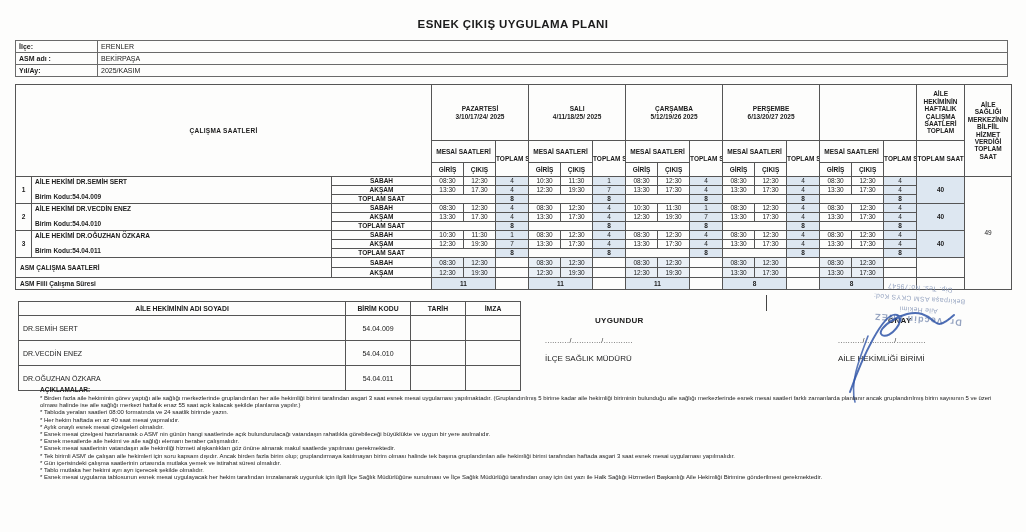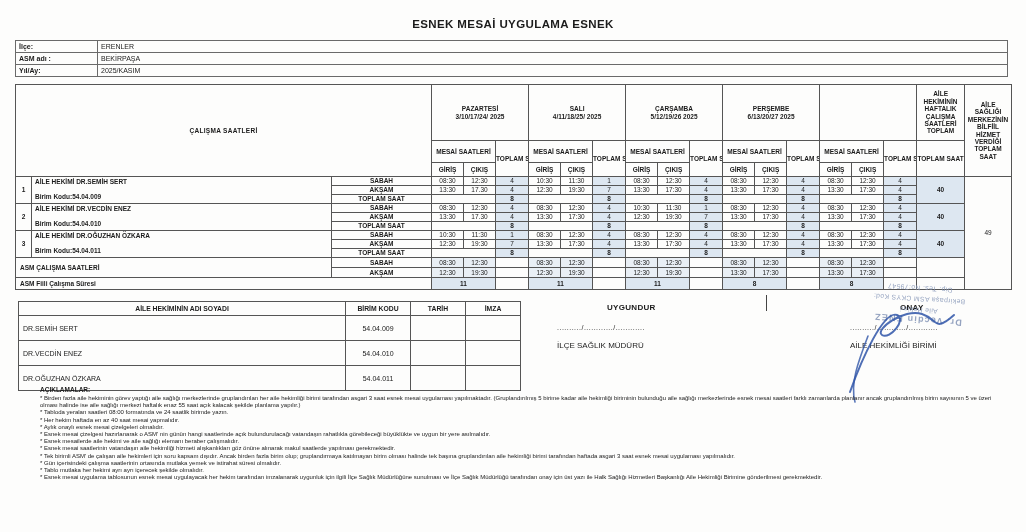--- a/index.html
+++ b/index.html
@@ -33,42 +33,42 @@
   .wk  { font-size:7px; }
   .big { font-size:7.5px; }
   .asmlabel { text-align:left !important; padding-left:4px !important; font-size:6.8px; }
   
   .sigtable { position:absolute; left:18px; top:301px; width:502px; border-collapse:collapse; table-layout:fixed; }
   .sigtable td { border:1px solid #555; font-size:7px; padding:0 4px; overflow:hidden; white-space:nowrap; }
   .sigtable .hd { font-weight:bold; text-align:center; height:13px; font-size:6.8px; }
   .sigtable .nm { height:24px; }
   .sigtable .ct { text-align:center; }
   
-  .approve { position:absolute; top:303px; font-size:8px; width:220px;margin-left:12px; }
+  .approve { position:absolute; top:316px; font-size:8px; width:220px; }
   .ap-title { font-weight:bold; margin-left:50px; letter-spacing:.3px; }
   .ap-date { margin-top:12px; font-size:7px; letter-spacing:.5px; color:#222; }
   .ap-role { margin-top:10px; font-weight:normal; }
   .divider { position:absolute; left:766px; top:295px; width:1px; height:16px; background:#444; }
   
   .stamp {
     position:absolute; left:824px; top:282px; width:190px;
     transform:rotate(184deg); color:#8a9aba; text-align:center; opacity:.9;
   }
   .stamp-name { font-size:9px; font-weight:bold; letter-spacing:1.2px; }
   .stamp-line { font-size:6.8px; letter-spacing:.4px; line-height:1.6; }
   .sig-svg { position:absolute; left:828px; top:286px; }
   
   .notes { position:absolute; left:40px; top:386px; width:952px; }
   .notes-h { font-size:6.5px; font-weight:bold; margin-bottom:2px; }
   .note { font-size:6px; line-height:7.2px; white-space:normal; }
 </style>
 </head>
 <body>
 
-<div class="title">ESNEK MESAİ UYGULAMA ESNEK</div>
+<div class="title">ESNEK ÇIKIŞ UYGULAMA PLANI</div>
 
 <table class="info">
   <colgroup>
       <col style="width:82px">
       <col>
     </colgroup>
   <tbody>
       <tr>
     <td class="lbl">İlçe:</td>
     <td>ERENLER</td>

